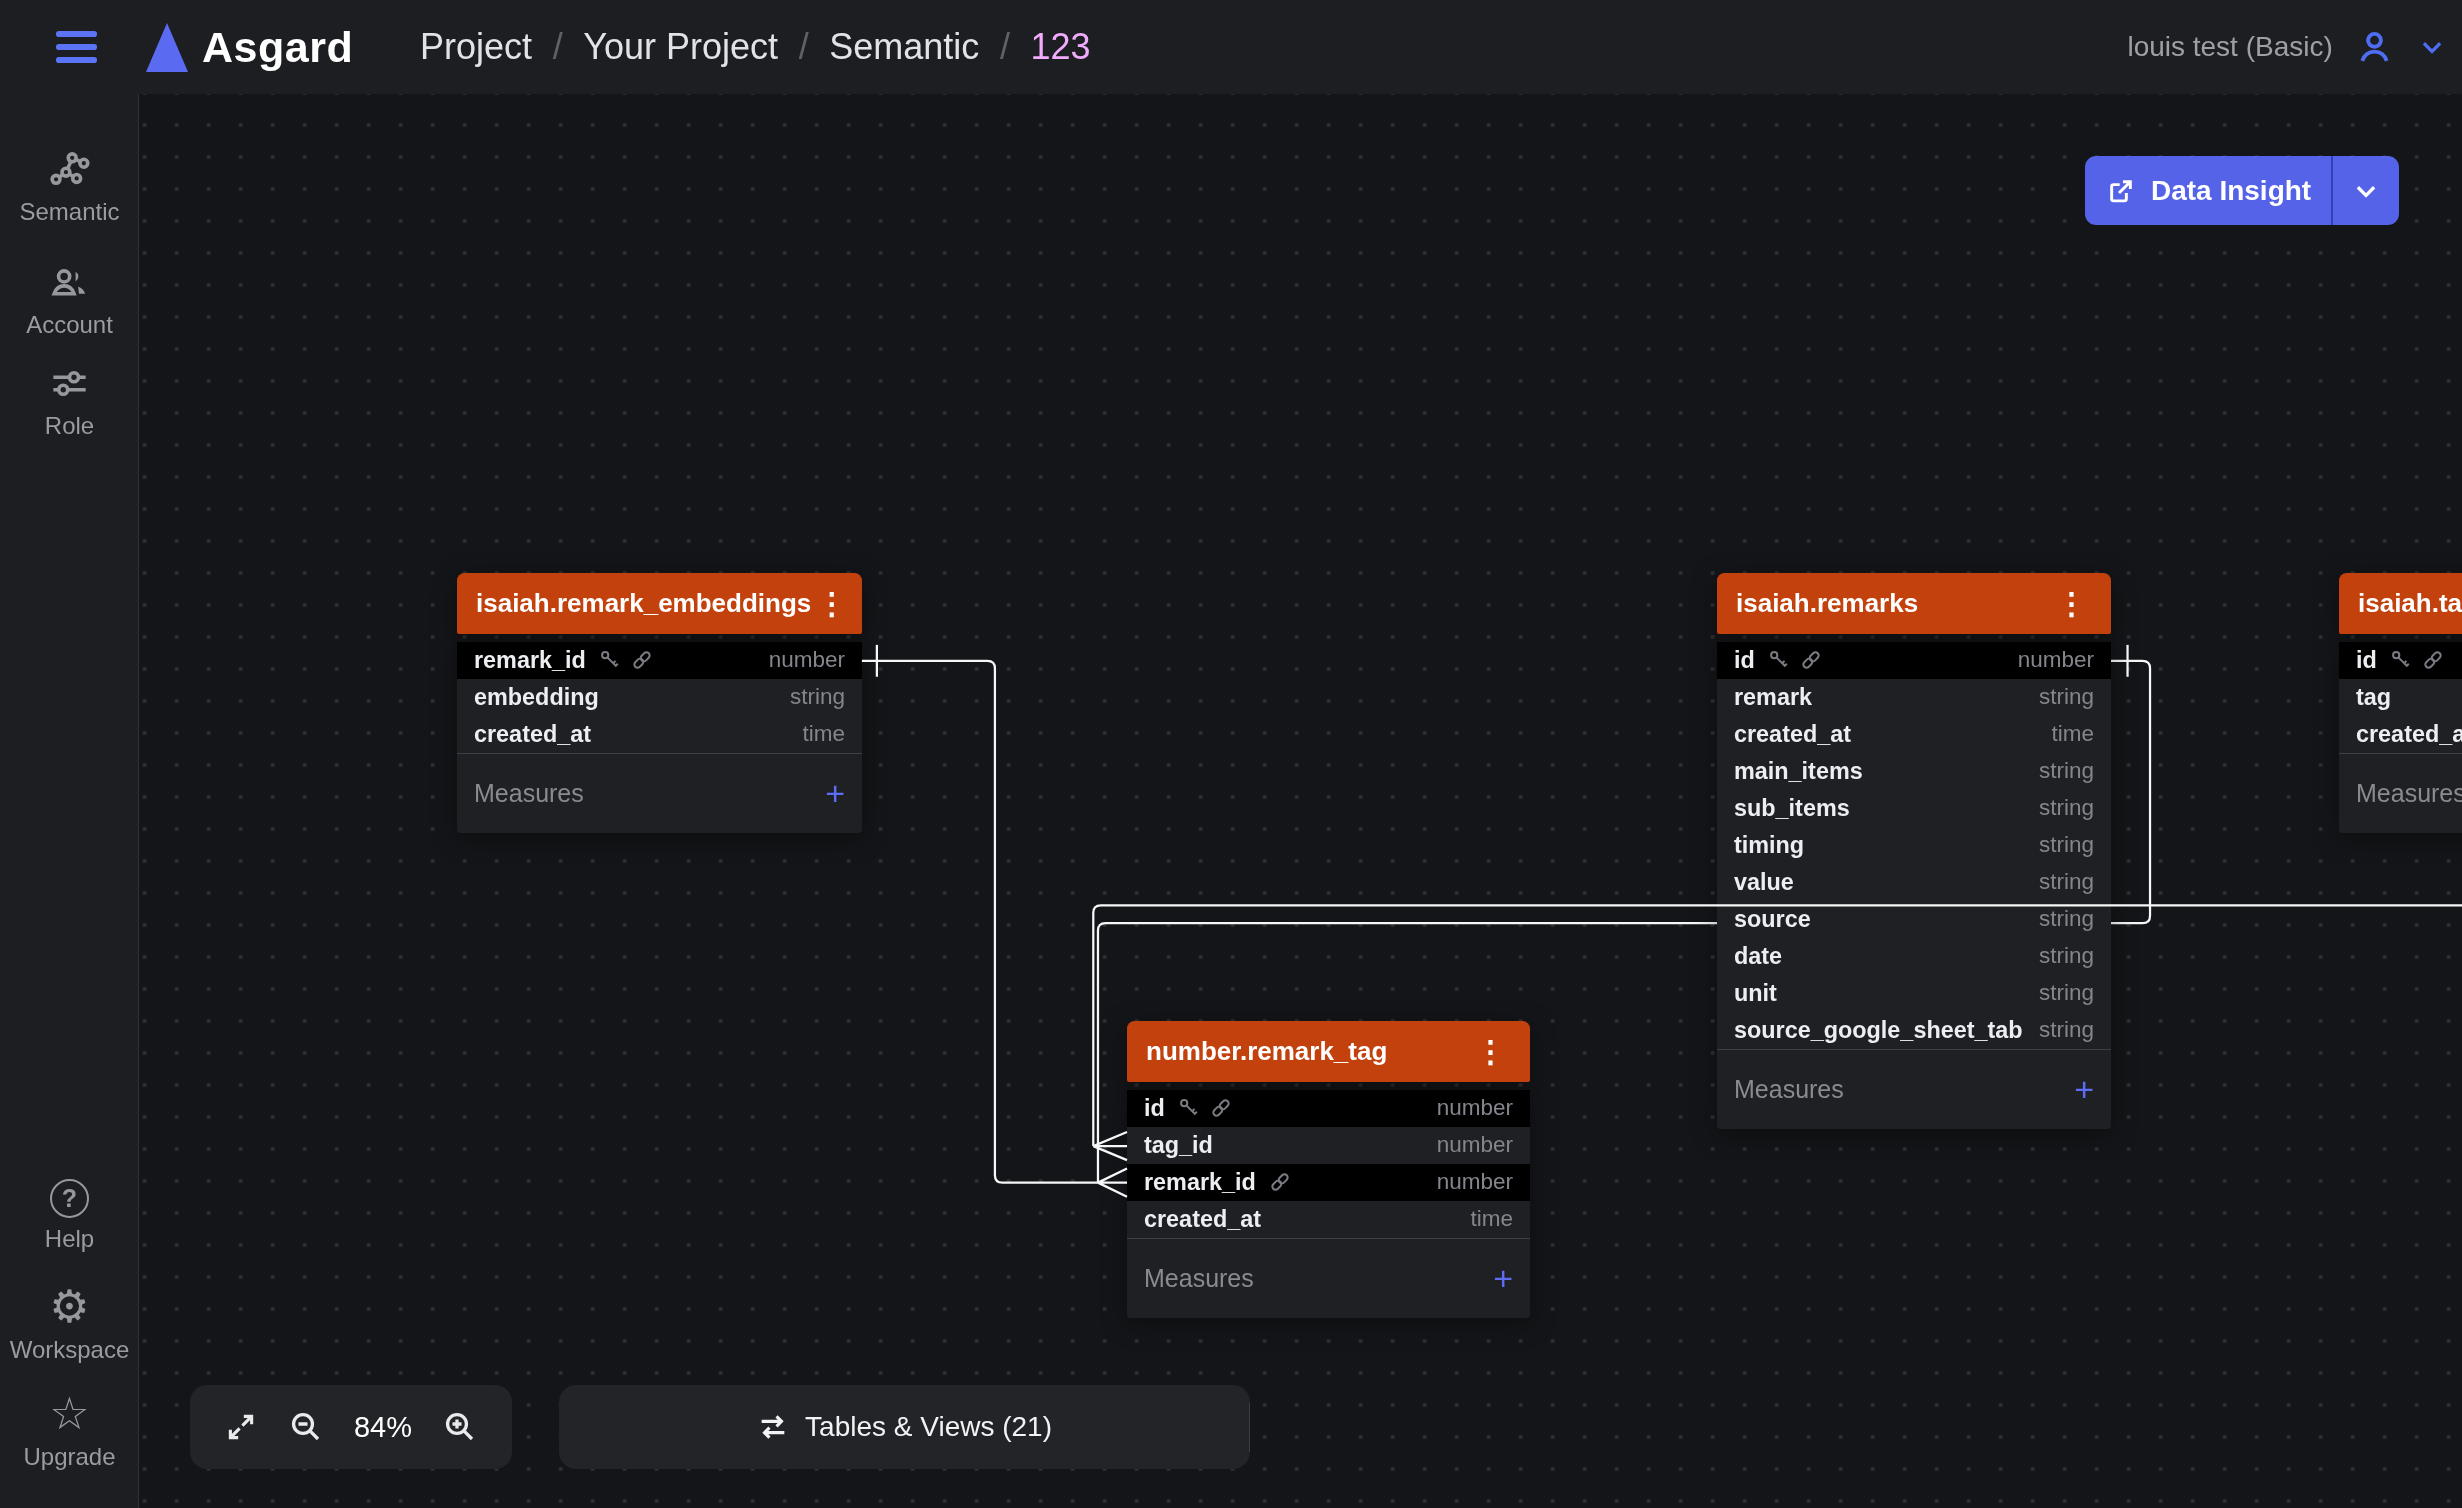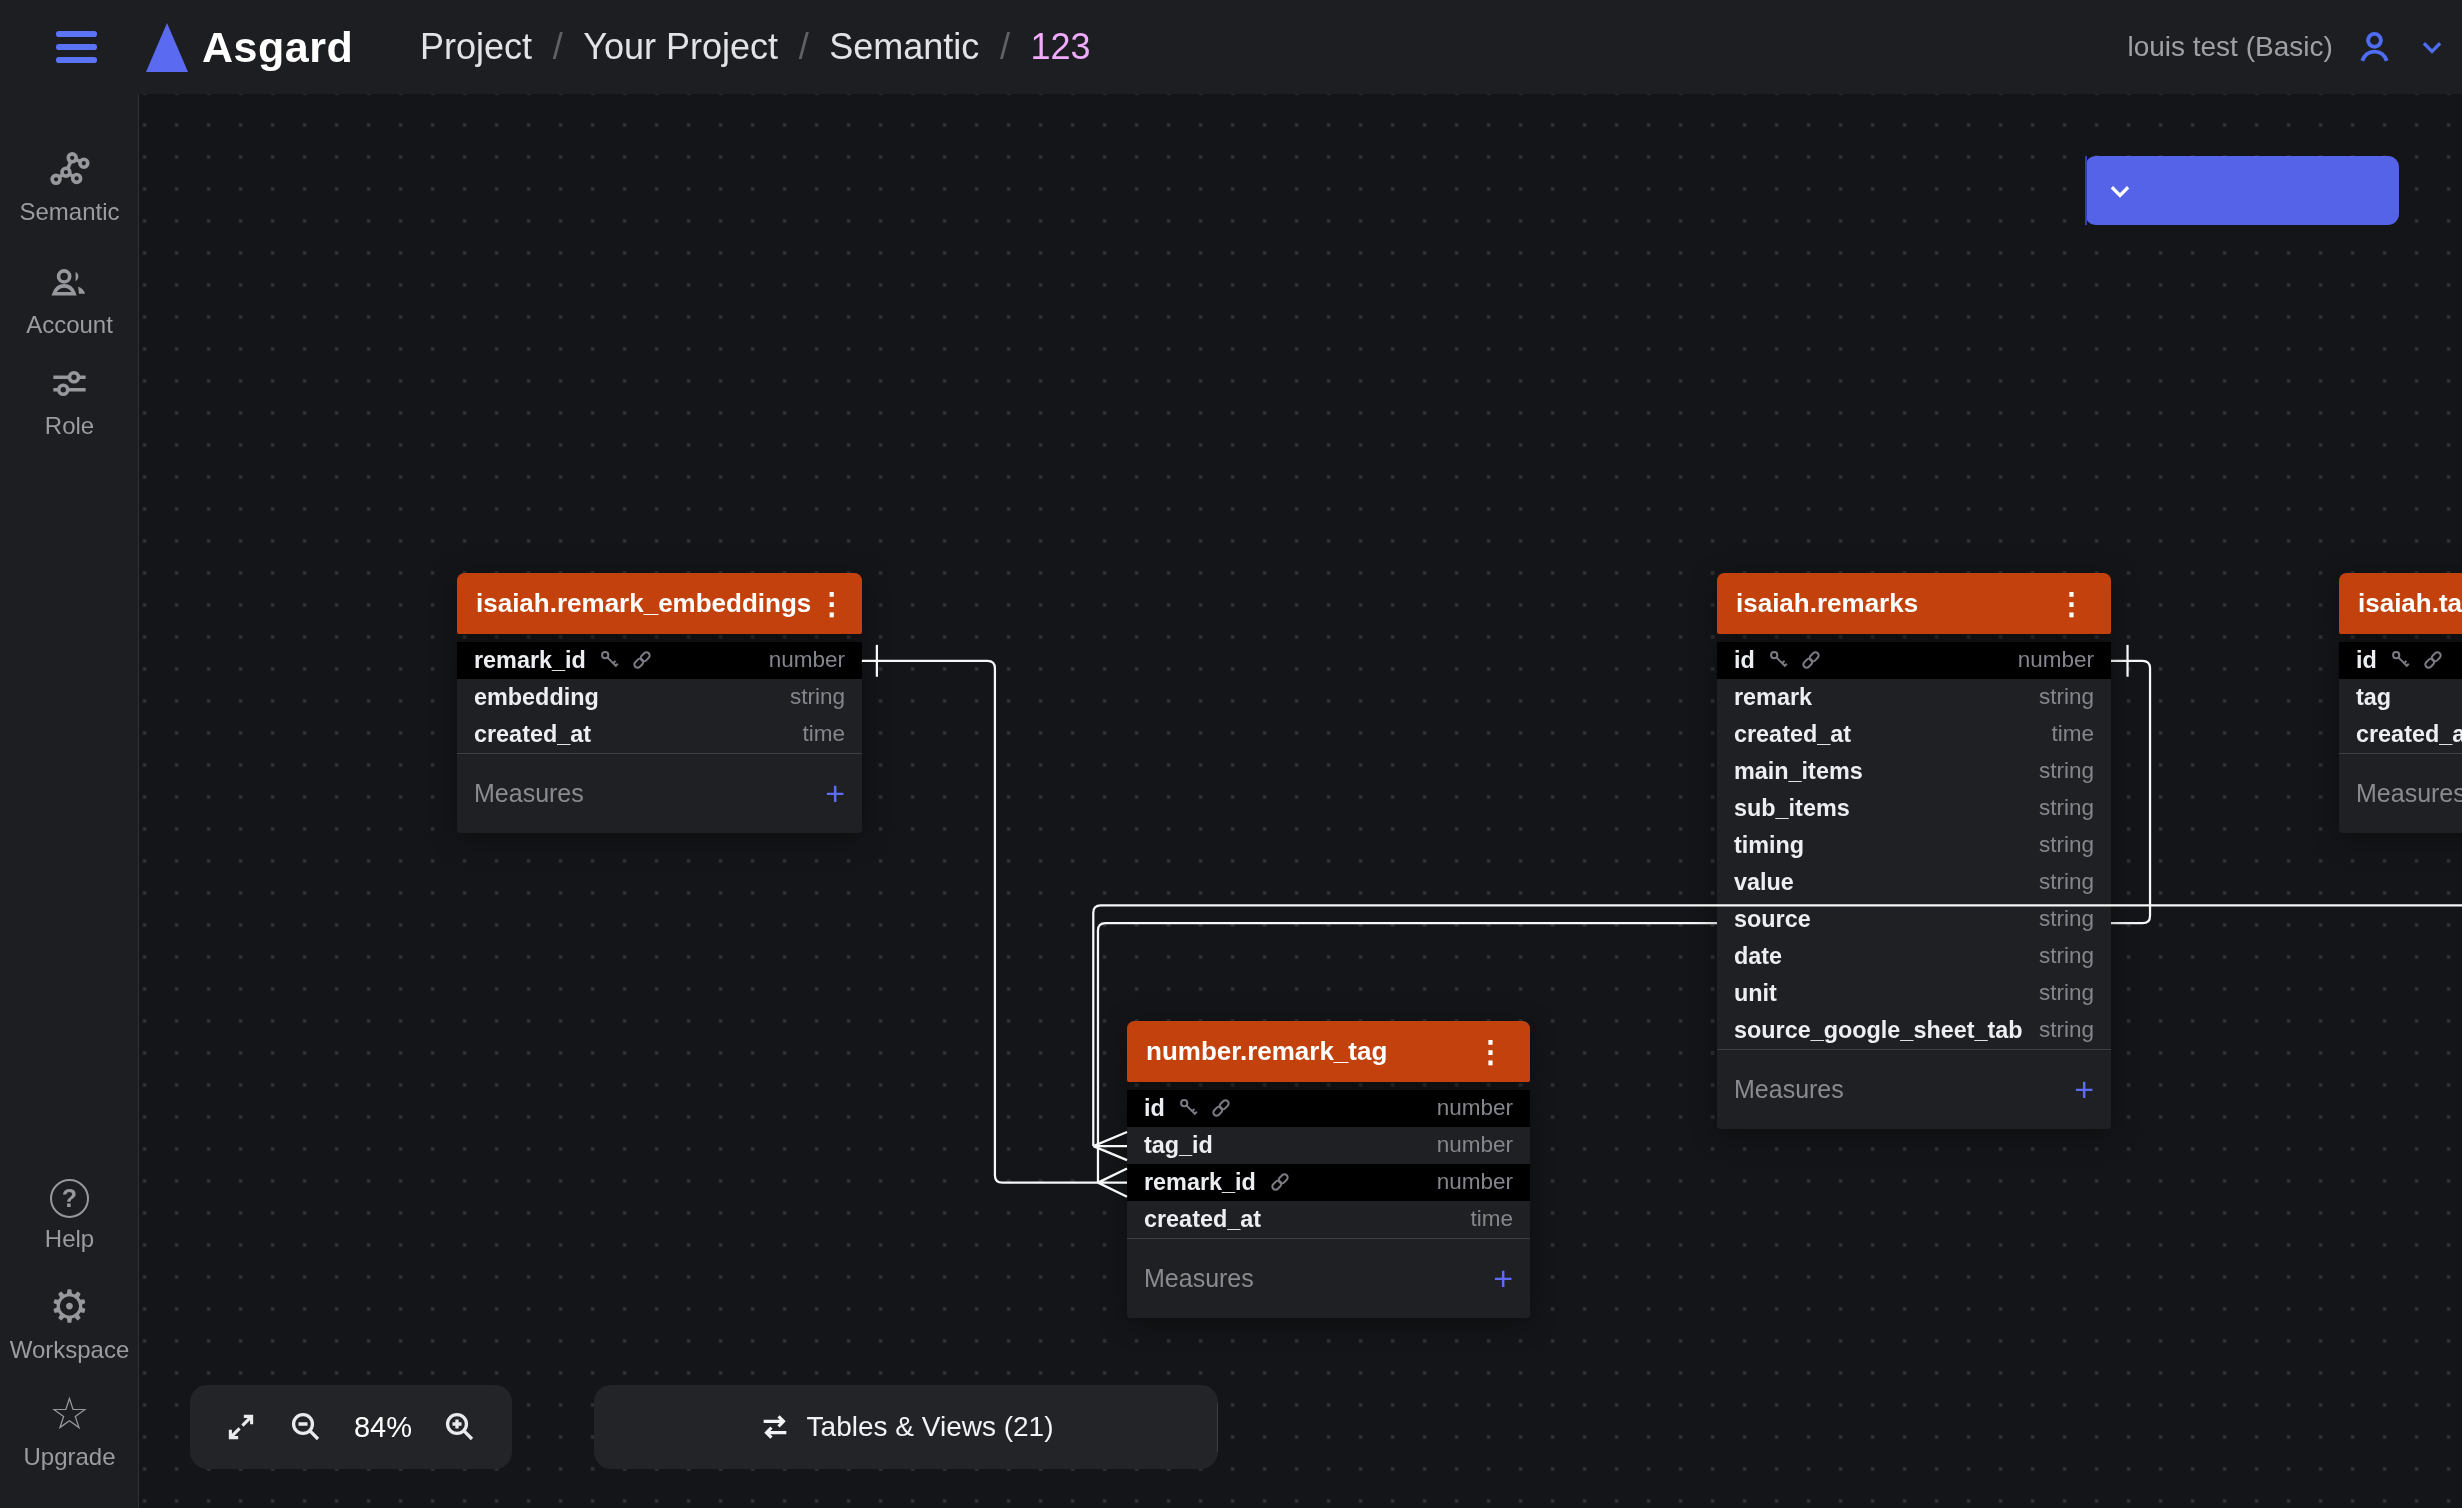--- a/index.html
+++ b/index.html
@@ -69,21 +69,21 @@
   .di-main { flex:1; display:flex; align-items:center; justify-content:center; gap:14px; height:100%; }
   .di-label { color:#ffffff; font-size:28px; font-weight:600; }
   .di-divider { width:1.9px; height:69px; background:#323fb8; }
   .di-chev { width:66px; height:100%; display:flex; align-items:center; justify-content:center; cursor:pointer; }
 
   
   .pill { position:absolute; background:#232428; border-radius:17px; display:flex; align-items:center; z-index:5; }
   #pill-zoom { left:190px; top:1385px; width:322px; height:84px; justify-content:center; gap:30px; }
   .zoom-pct { color:#ffffff; font-size:29px; font-weight:500; cursor:pointer; }
   .icon-btn { display:flex; align-items:center; justify-content:center; cursor:pointer; }
-  #pill-tabs { left:559px; top:1385px; width:624px; height:84px;margin-left:35px; }
+  #pill-tabs { left:559px; top:1385px; width:691px; height:84px; }
   .pt-btn { flex:1; height:100%; display:flex; align-items:center; justify-content:center; gap:15px; cursor:pointer; }
   .pt-label { color:#f2f3f5; font-size:28px; font-weight:500; white-space:nowrap; }
   .pt-div { width:0.9px; height:49px; background:#3c3d42; }
 
   .sv { fill:none; stroke-width:2.4; }
 </style>
 </head>
 <body>
 
 <svg width="0" height="0" style="position:absolute">
@@ -409,20 +409,26 @@
   <path class="sv" stroke="#f6f7f8" d="M2271 688 V722"></path>
 
   <path class="sv" stroke="#f6f7f8" d="M2628 966 H1175 Q1167 966 1167 974 V1223"></path>
 
   <path class="sv" stroke="#f6f7f8" d="M1167 1223 L1203 1208 M1167 1223 L1203 1223 M1167 1223 L1203 1238"></path>
 
   <path class="sv" stroke="#f6f7f8" d="M1172 1262 L1203 1247 M1172 1262 L1203 1262 M1172 1262 L1203 1277"></path>
 </svg>
 
 <div class="di-btn">
+  <div class="di-main">
+    <svg width="32" height="32" style="stroke:#ffffff" viewBox="0 0 34 34">
+        <use href="#i-ext"></use>
+      </svg>
+    <span class="di-label">Data Insight</span>
+  </div>
   <div class="di-divider"></div>
   <div class="di-chev">
     <svg width="30" height="30" style="stroke:#ffffff" viewBox="0 0 32 32">
         <use href="#i-chev"></use>
       </svg>
   </div>
 </div>
 
 <div class="pill" id="pill-zoom">
   <span class="icon-btn">

